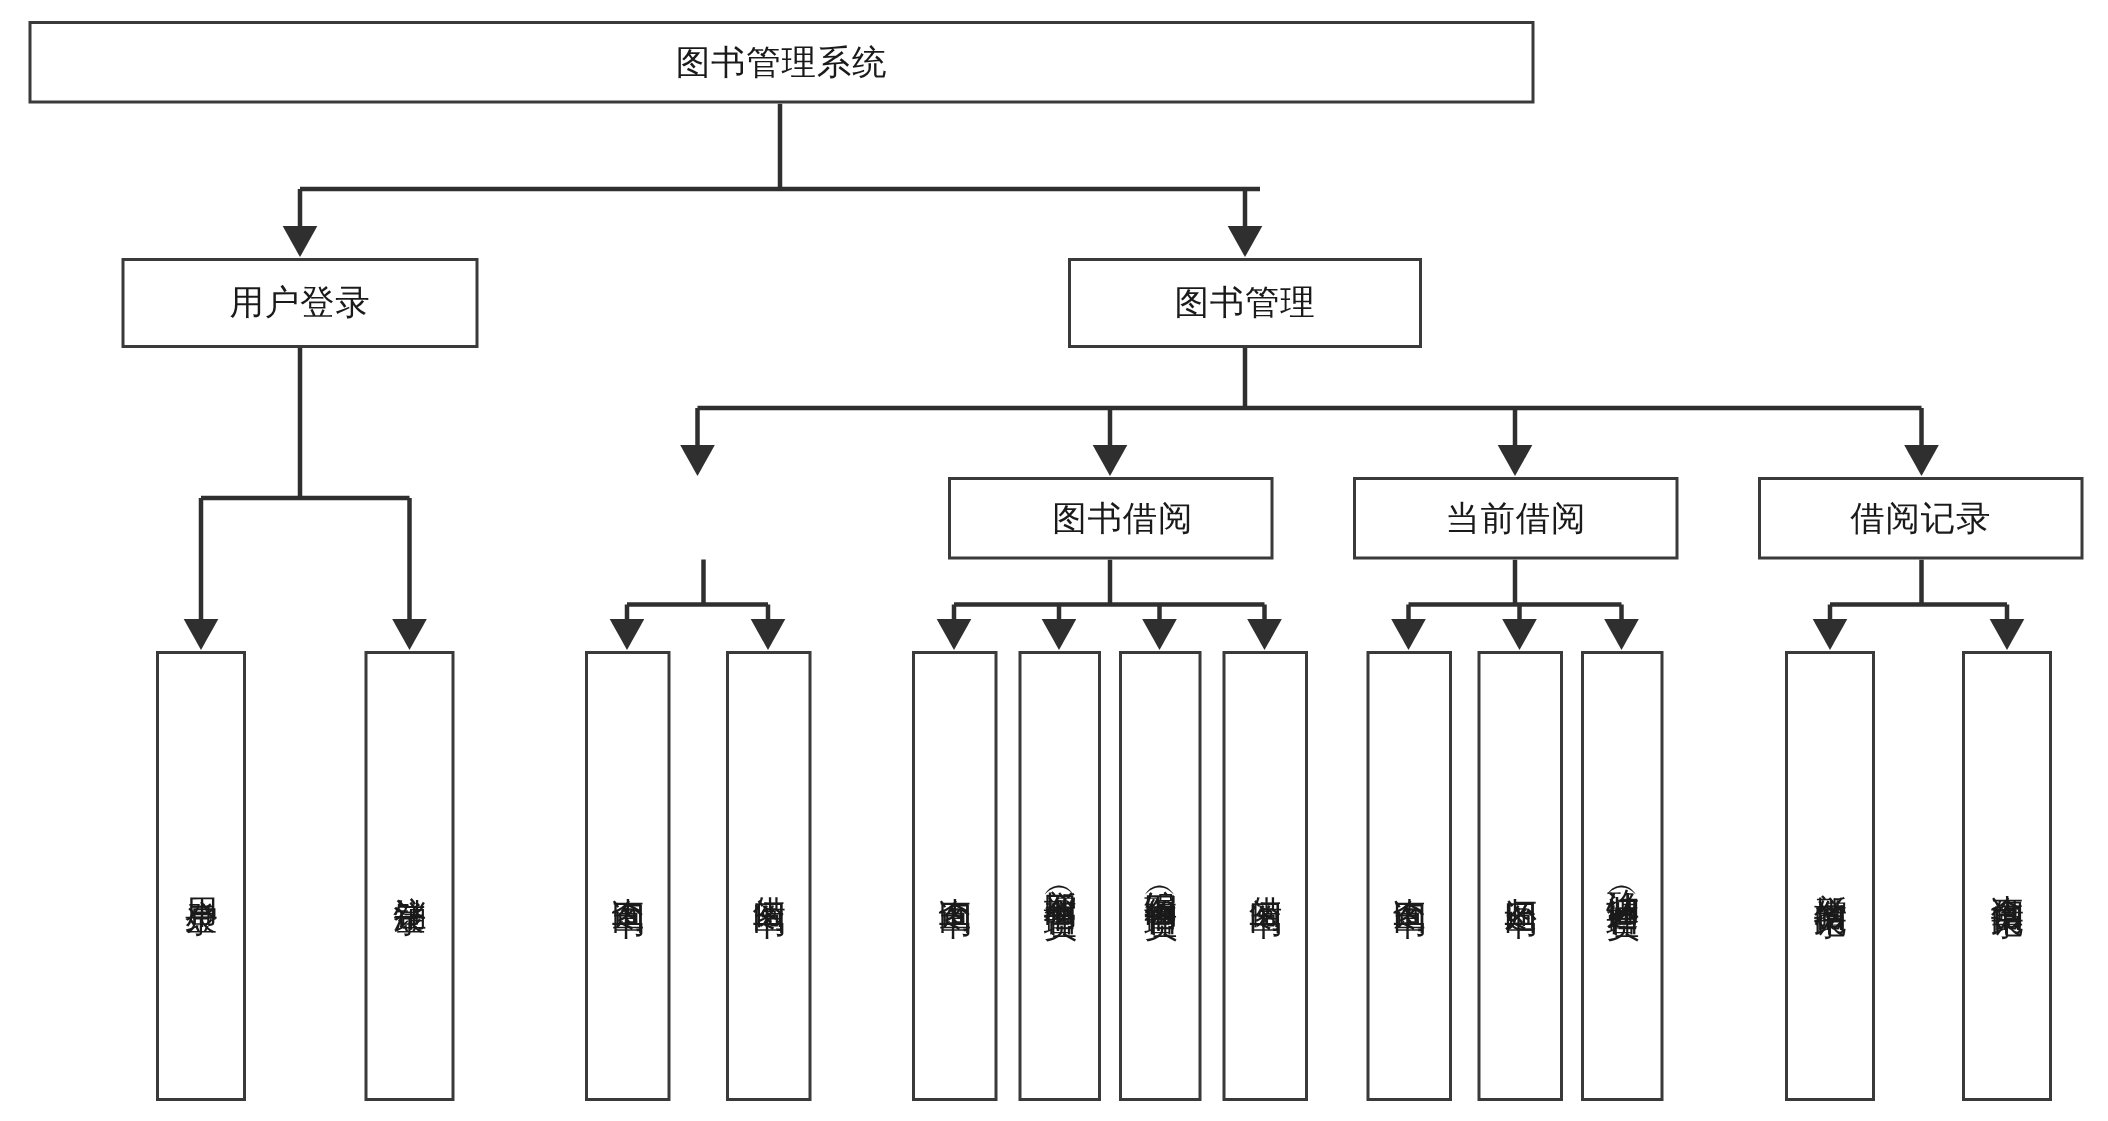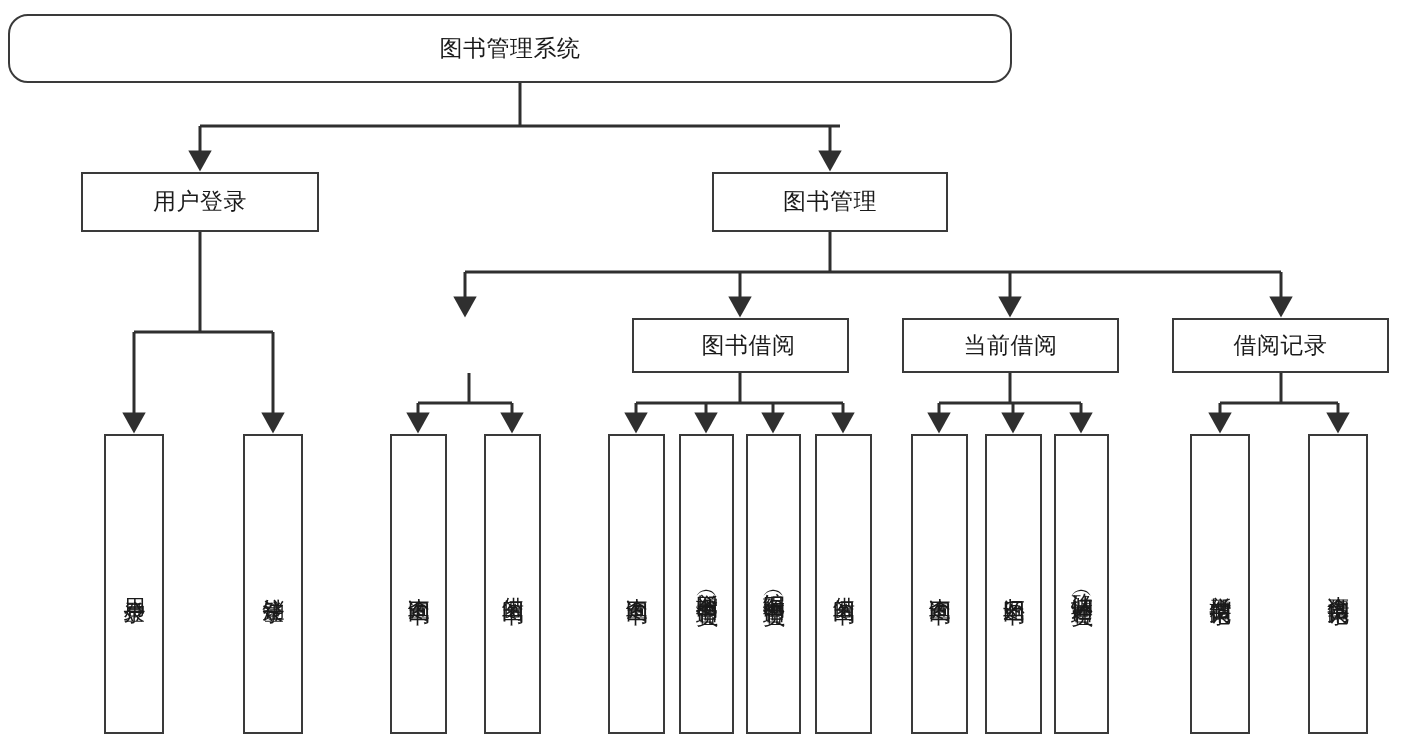--- a/index.html
+++ b/index.html
@@ -114,21 +114,21 @@
       <path d="M1013,403 L1013,422" marker-end="url(#arrowhead)"></path>
       <path d="M1081,403 L1081,422" marker-end="url(#arrowhead)"></path>
 
       <path d="M1281,373 L1281,403"></path>
       <path d="M1220,403 L1338,403"></path>
       <path d="M1220,403 L1220,422" marker-end="url(#arrowhead)"></path>
       <path d="M1338,403 L1338,422" marker-end="url(#arrowhead)"></path>
     </g>
   </svg>
 
-  <div class="node-box" style="left:8px; top:14px; width:1004px; height:69px;border-radius:20px;">
+  <div class="node-box" style="left:19px; top:14px; width:1004px; height:55px;">
     <span class="node-label-h">图书管理系统</span>
   </div>
 
   <div class="node-box" style="left:81px; top:172px; width:238px; height:60px;">
     <span class="node-label-h">用户登录</span>
   </div>
   <div class="node-box" style="left:712px; top:172px; width:236px; height:60px;">
     <span class="node-label-h">图书管理</span>
   </div>
 

